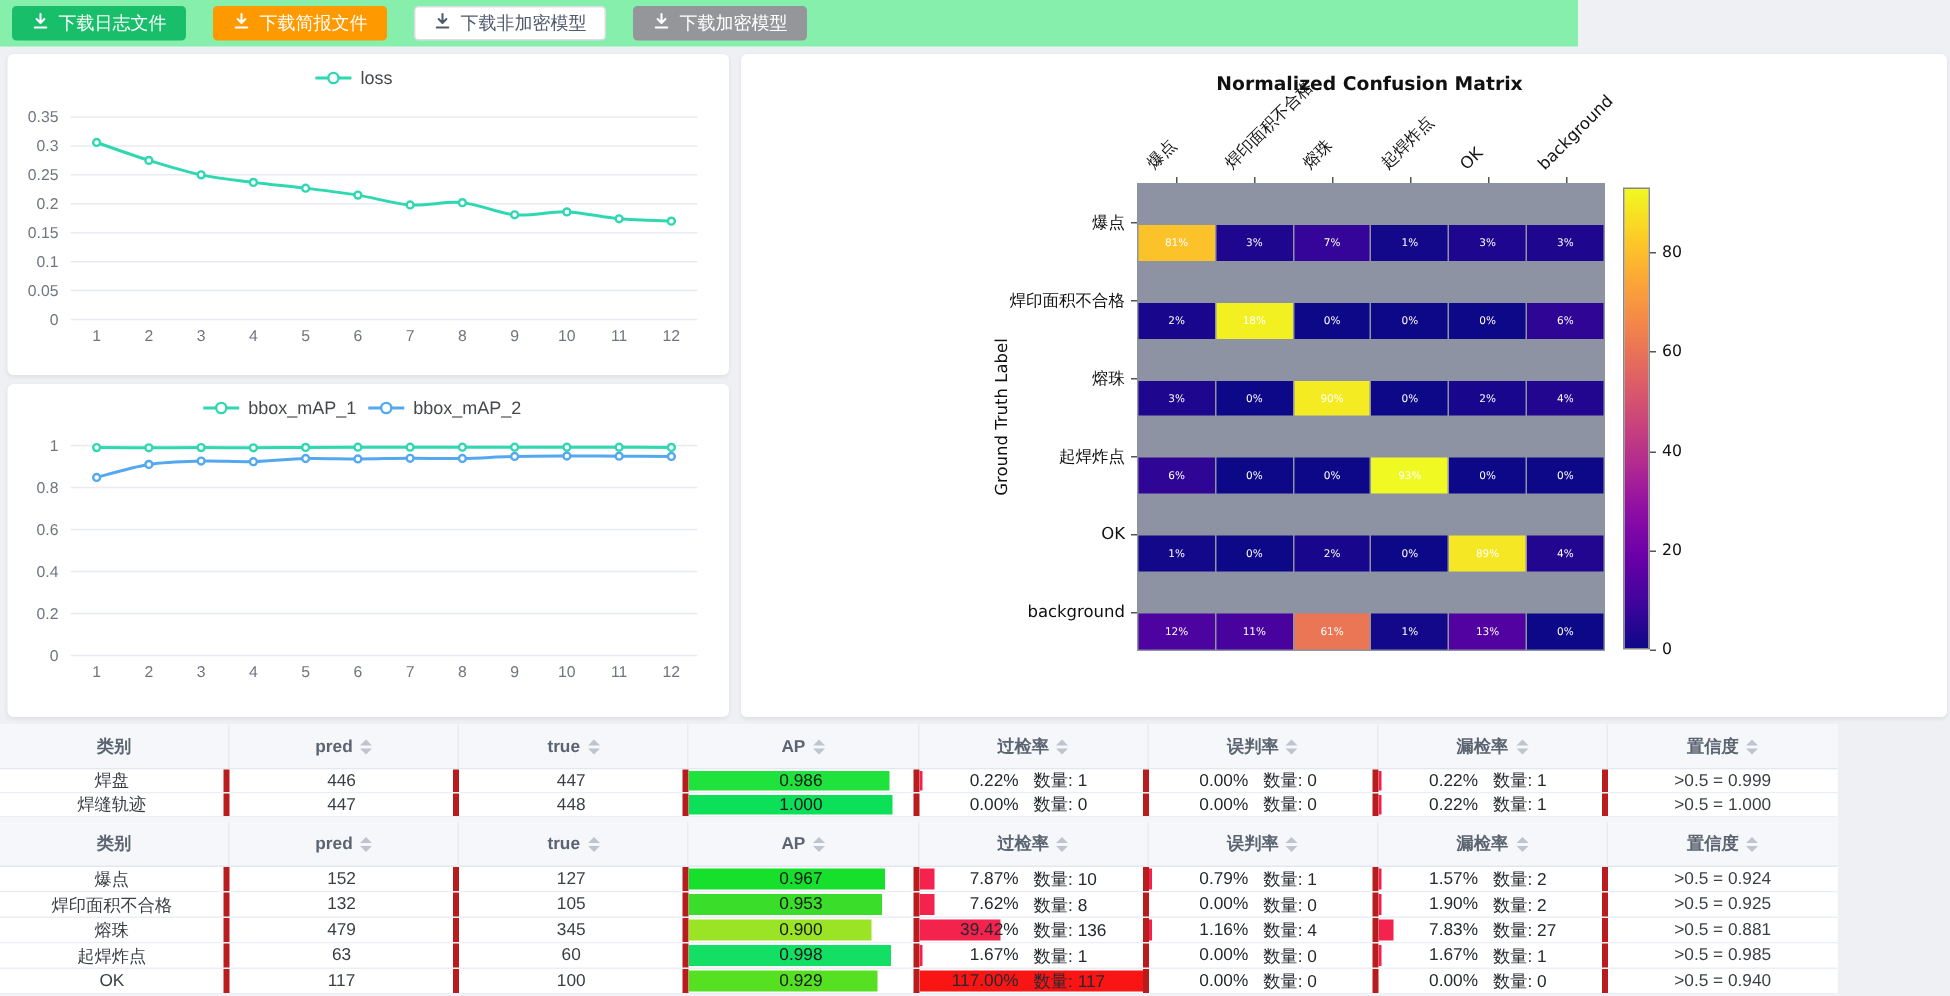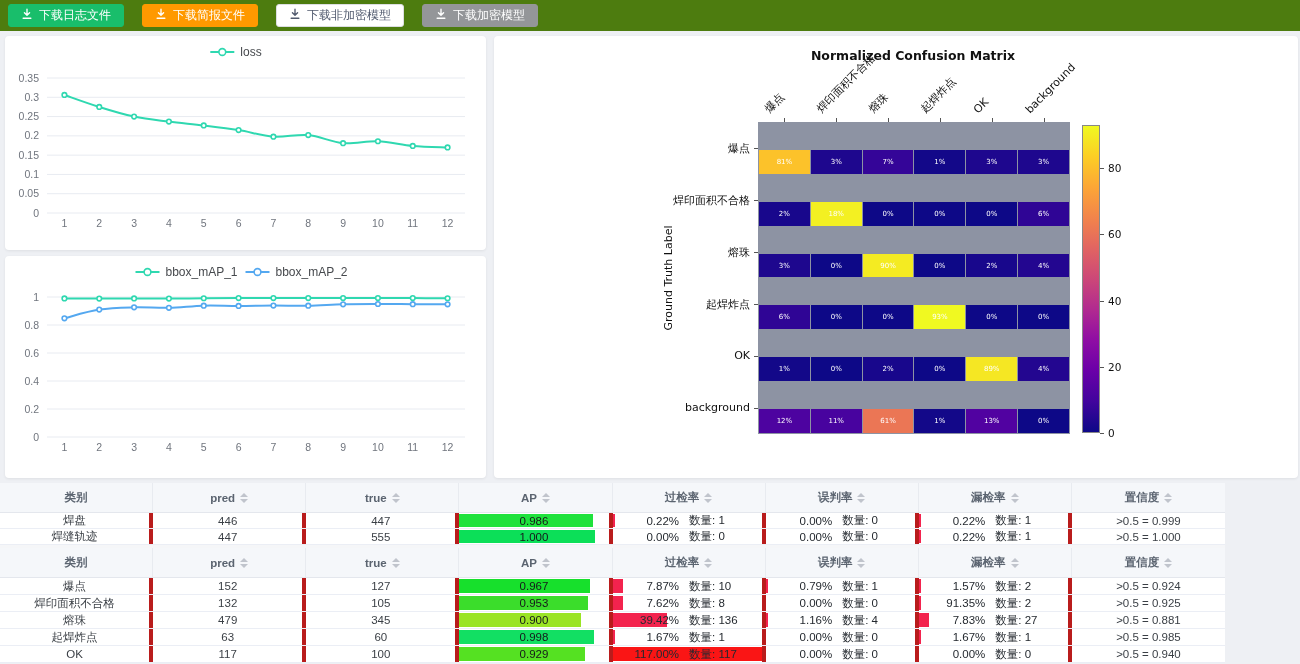--- a/index.html
+++ b/index.html
@@ -1,21 +1,21 @@
 <!DOCTYPE html>
 <html><head>
 <meta charset="utf-8">
 <style>
   * { box-sizing: border-box; margin: 0; padding: 0; }
   html,body { width:1300px; height:664px; overflow:hidden; }
   body { font-family: "Liberation Sans", sans-serif; background:#eef0f4; }
   #app { position:relative; width:1300px; height:664px; }
 
   
-  .toolbar { position:absolute; left:0; top:0; width:1300px; height:31px; background:#4d7c0f; display:flex; align-items:center; gap:18px; padding-left:8px; }
+  .toolbar { position:absolute; left:0; top:0; width:1052px; height:31px; background:#86efac; display:flex; align-items:center; gap:18px; padding-left:8px; }
   .btn { display:inline-flex; align-items:center; gap:6px; height:23px; padding:0 12px; border-radius:3px; font-size:12px; border:1px solid transparent; cursor:pointer; font-family:inherit; }
   .btn svg { width:12px; height:12px; }
   .btn-success { background:#19be6b; border-color:#19be6b; color:#fff; }
   .btn-warning { background:#ff9900; border-color:#ff9900; color:#fff; }
   .btn-default { background:#fff; border-color:#dcdee2; color:#515a6e; }
   .btn-info    { background:#949699; border-color:#949699; color:#fff; }
 
   
   .card { position:absolute; background:#fff; border-radius:4px; box-shadow:0 1px 3px rgba(0,0,0,.07); }
   #card-loss   { left:5px;  top:36px;  width:481px; height:214px; }
@@ -353,21 +353,21 @@
           <div class="td">
             <div class="bar" style="background: rgb(243, 35, 78); width: calc(0.22% - 0.0264px); min-width: 2px;"></div>
             <span class="rate-pct">0.22%</span>
             <span class="rate-cnt">数量: 1</span>
           </div>
           <div class="td">&gt;0.5 = 0.999</div>
         </div>
         <div class="trow">
           <div class="td">焊缝轨迹</div>
           <div class="td">447</div>
-          <div class="td">555</div>
+          <div class="td">448</div>
           <div class="td">
             <div class="bar" style="background: rgb(12, 223, 88); width: calc(100% - 14px);"></div>
             <span class="txt ap-txt">1.000</span>
           </div>
           <div class="td">
             <span class="rate-pct">0.00%</span>
             <span class="rate-cnt">数量: 0</span>
           </div>
           <div class="td">
             <span class="rate-pct">0.00%</span>
@@ -474,21 +474,21 @@
             <div class="bar" style="background: rgb(243, 35, 78); width: calc(7.62% - 0.9144px); min-width: 2px;"></div>
             <span class="rate-pct">7.62%</span>
             <span class="rate-cnt">数量: 8</span>
           </div>
           <div class="td">
             <span class="rate-pct">0.00%</span>
             <span class="rate-cnt">数量: 0</span>
           </div>
           <div class="td">
             <div class="bar" style="background: rgb(243, 35, 78); width: calc(1.9% - 0.228px); min-width: 2px;"></div>
-            <span class="rate-pct">91.35%</span>
+            <span class="rate-pct">1.90%</span>
             <span class="rate-cnt">数量: 2</span>
           </div>
           <div class="td">&gt;0.5 = 0.925</div>
         </div>
         <div class="trow">
           <div class="td">熔珠</div>
           <div class="td">479</div>
           <div class="td">345</div>
           <div class="td">
             <div class="bar" style="background: rgb(154, 228, 37); width: calc(90% - 12.6px);"></div>

